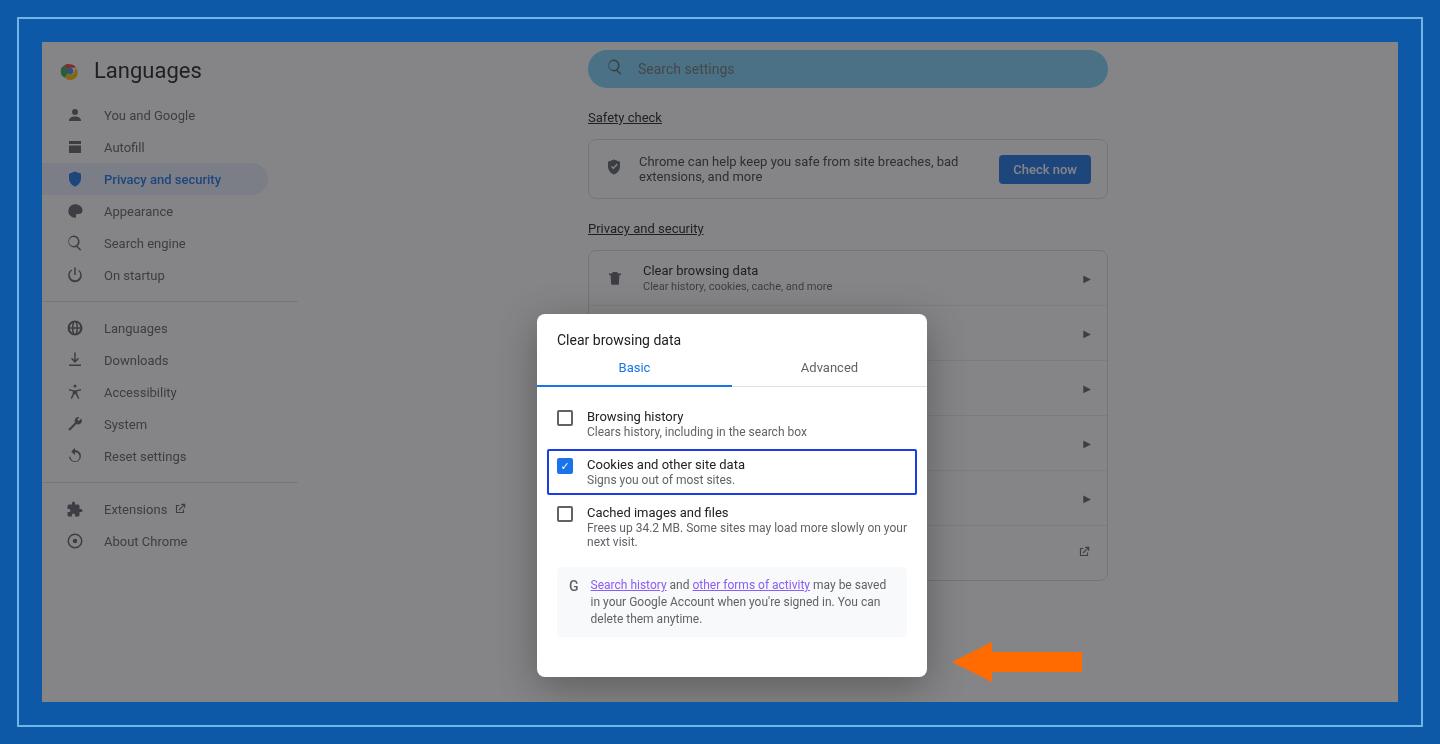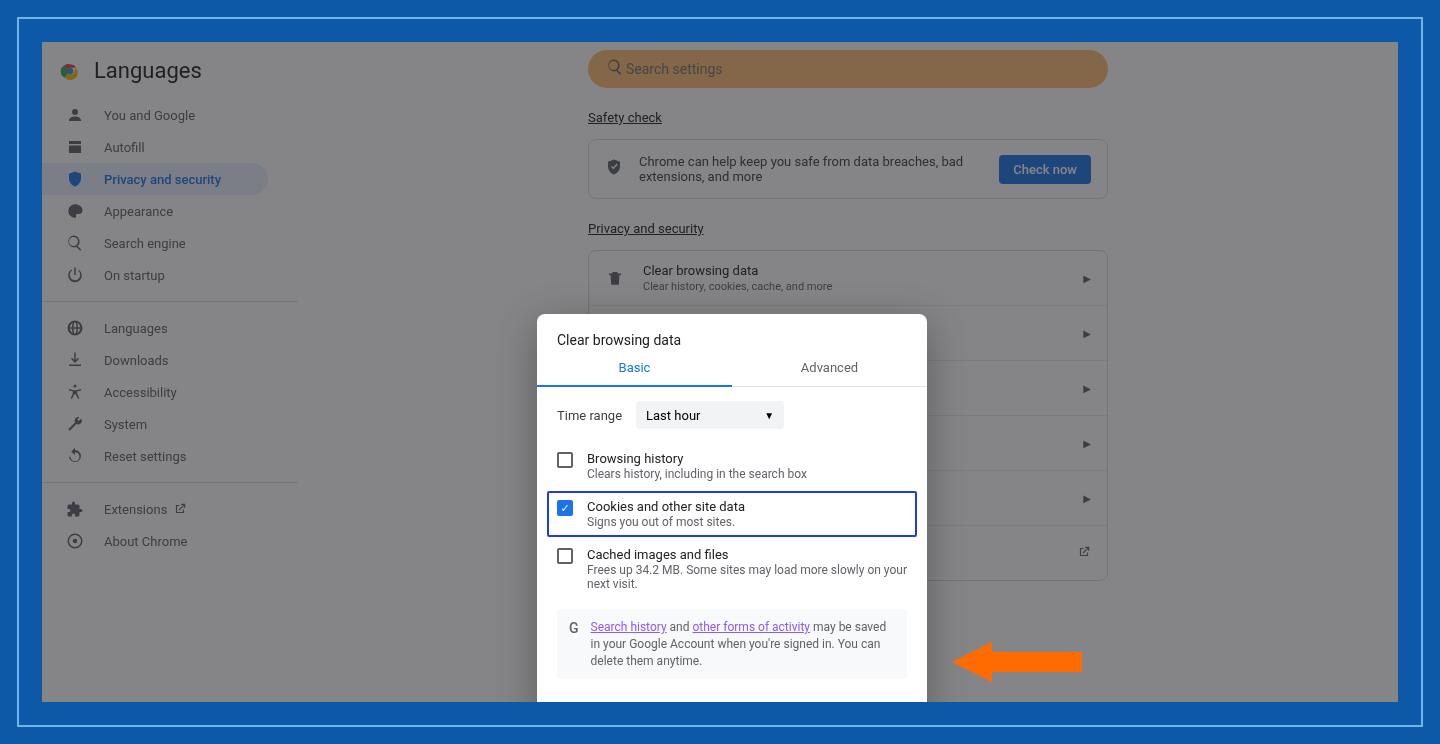--- a/index.html
+++ b/index.html
@@ -13,21 +13,21 @@
 .page-title { font-size: 22px; font-weight: 400; color: #202124; }
 .nav { padding: 0; }
 .nav-item { display: flex; align-items: center; height: 32px; padding: 0 0 0 24px; gap: 20px; font-size: 13px; color: #5f6368; border-radius: 0 16px 16px 0; margin-right: 30px; cursor: pointer; }
 .nav-item.active { background: #e8f0fe; color: #1a73e8; font-weight: 500; }
 .nav-item.active .nav-icon { color: #1a73e8; }
 .nav-icon { width: 18px; height: 18px; display: flex; align-items: center; justify-content: center; color: #5f6368; }
 .nav-divider { height: 1px; background: #e0e0e0; margin: 10px 0; }
 .ext-icon { display: inline-flex; align-items: center; gap: 6px; }
 .main { flex: 1; padding: 0 40px; }
 .search-container { margin: 8px auto 22px; width: 520px; }
-.search-box { width: 100%; height: 38px; background: #fdba74; border-radius: 40px; display: flex; align-items: center; padding: 0 18px; gap: 2px; }
+.search-box { width: 100%; height: 38px; background: #7dd3fc; border-radius: 40px; display: flex; align-items: center; padding: 0 18px; gap: 14px; }
 .search-input { border: none; background: transparent; outline: none; font-size: 14px; color: #5f6368; flex: 1; }
 .content { width: 520px; margin: 0 auto; }
 .section-title { font-size: 13px; color: #202124; margin-bottom: 14px; text-decoration: underline; }
 .card { border: 1px solid #dadce0; border-radius: 8px; background: #fff; margin-bottom: 22px; }
 .safety-row { display: flex; align-items: center; padding: 14px 16px; gap: 16px; }
 .safety-text { flex: 1; font-size: 13px; color: #3c4043; }
 .check-now-btn { background: #1a73e8; color: #fff; border: none; border-radius: 4px; padding: 7px 14px; font-size: 13px; font-weight: 500; cursor: pointer; }
 .list-row { display: flex; align-items: center; padding: 12px 16px; gap: 18px; border-top: 1px solid #e8eaed; cursor: pointer; }
 .list-row:first-child { border-top: none; }
 .list-icon { width: 20px; color: #5f6368; display: flex; justify-content: center; }
@@ -205,21 +205,21 @@
         <input class="search-input" placeholder="Search settings" style="">
       </div>
     </div>
     <div class="content">
       <div class="section-title">Safety check</div>
       <div class="card">
         <div class="safety-row">
           <span><svg class="icon" style="color:#5f6368" viewBox="0 0 24 24">
                     <path d="M12 2l8 3v6c0 5-3.5 9.5-8 11-4.5-1.5-8-6-8-11V5zm-1 13l6-6-1.4-1.4L11 12.2 9.4 10.6 8 12z"></path>
                   </svg></span>
-          <span class="safety-text">Chrome can help keep you safe from data breaches, bad extensions, and more</span>
+          <span class="safety-text">Chrome can help keep you safe from site breaches, bad extensions, and more</span>
           <button class="check-now-btn">Check now</button>
         </div>
       </div>
 
       <div class="section-title">Privacy and security</div>
       <div class="card">
         <div class="list-row">
                 <span class="list-icon">
                   <svg class="icon" viewBox="0 0 24 24">
                     <path d="M6 7h12l-1 14H7zM9 4h6l1 2h4v2H4V6h4z"></path>
@@ -304,27 +304,20 @@
 
 <div class="dialog">
   <div class="dialog-title-wrap">
           <div class="dialog-title">Clear browsing data</div>
         </div>
   <div class="tabs">
     <div class="tab active">Basic</div>
     <div class="tab">Advanced</div>
   </div>
   <div class="dialog-body">
-    <div class="time-row">
-      <span class="time-label">Time range</span>
-      <div class="time-select">
-              <span>Last hour</span>
-              <span style="font-size:10px">▼</span>
-            </div>
-    </div>
     <div class="option-row">
       <div class="checkbox"></div>
       <div class="option-text">
               <div class="option-title">Browsing history</div>
               <div class="option-sub">Clears history, including in the search box</div>
             </div>
     </div>
     <div class="option-row highlighted">
       <div class="checkbox checked"></div>
       <div class="option-text">

